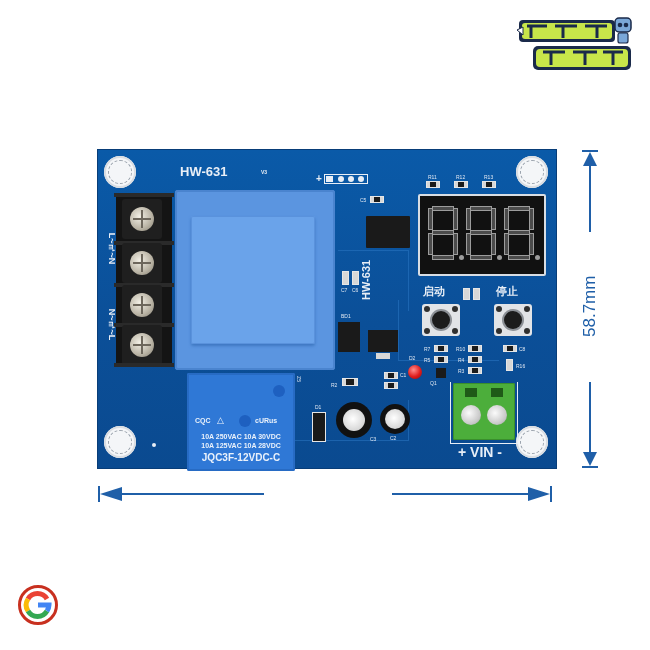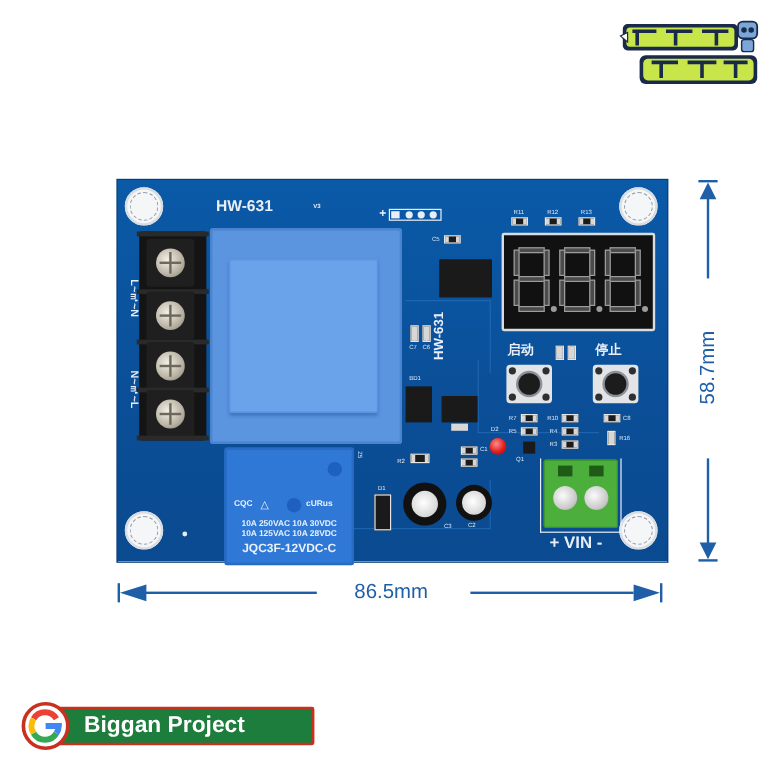--- a/index.html
+++ b/index.html
@@ -280,30 +280,26 @@
   <div class="dim-txt" style="left:-12px;top:150px;transform:rotate(-90deg);transform-origin:center;width:54px;text-align:center;">58.7mm</div>
   <div class="dim-line" style="left:14px;top:232px;width:2px;height:72px;"></div>
   <div class="abs" style="left:8px;top:302px;width:0;height:0;border-left:7px solid transparent;border-right:7px solid transparent;border-top:14px solid #1f5fa8;"></div>
   <div class="dim-line" style="left:7px;top:316px;width:16px;height:2px;"></div>
 </div>
 
 <div class="abs" style="left:98px;top:480px;width:454px;height:28px;">
   <div class="dim-line" style="left:0;top:6px;width:2px;height:16px;"></div>
   <div class="abs" style="left:2px;top:7px;width:0;height:0;border-top:7px solid transparent;border-bottom:7px solid transparent;border-right:22px solid #1f5fa8;"></div>
   <div class="dim-line" style="left:22px;top:13px;width:144px;height:2px;"></div>
-  <div class="dim-txt" style="left:180px;top:3px;width:96px;text-align:center;">86.5mm</div>
   <div class="dim-line" style="left:294px;top:13px;width:136px;height:2px;"></div>
   <div class="abs" style="left:430px;top:7px;width:0;height:0;border-top:7px solid transparent;border-bottom:7px solid transparent;border-left:22px solid #1f5fa8;"></div>
   <div class="dim-line" style="left:452px;top:6px;width:2px;height:16px;"></div>
 </div>
 
 <div id="brand" class="abs">
-  <div id="brand-bar">
-    <span id="brand-text">Biggan Project</span>
-  </div>
   <div id="brand-g">
     <svg width="34" height="34" viewBox="0 0 34 34" style="position:absolute;left:0;top:0;">
       <path d="M26 11 A11 11 0 0 0 7 11" stroke="#ea4335" stroke-width="5" fill="none"></path>
       <path d="M7 11 A11 11 0 0 0 7 23" stroke="#fbbc05" stroke-width="5" fill="none"></path>
       <path d="M7 23 A11 11 0 0 0 26 23" stroke="#34a853" stroke-width="5" fill="none"></path>
       <path d="M26 23 A11 11 0 0 0 28 17 L17 17" stroke="#4285f4" stroke-width="5" fill="none"></path>
     </svg>
   </div>
 </div>
 

